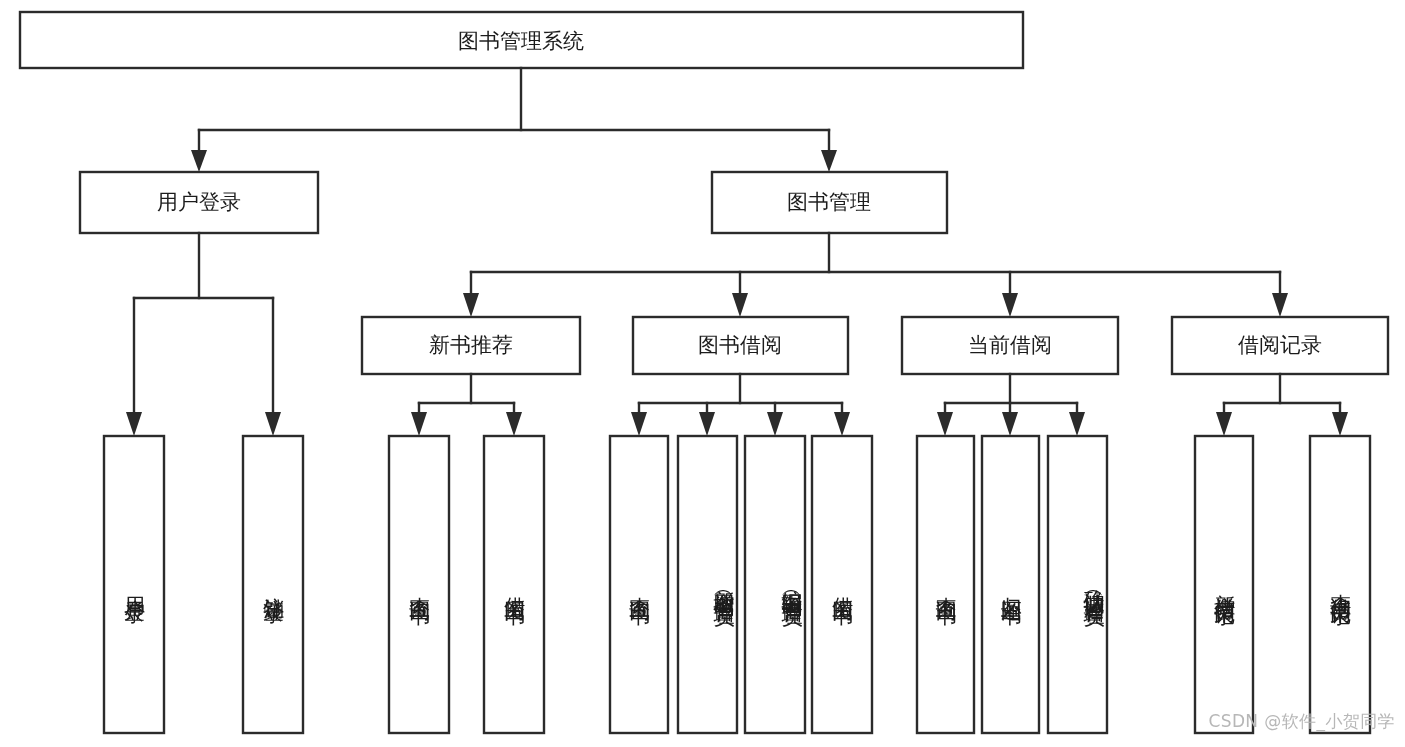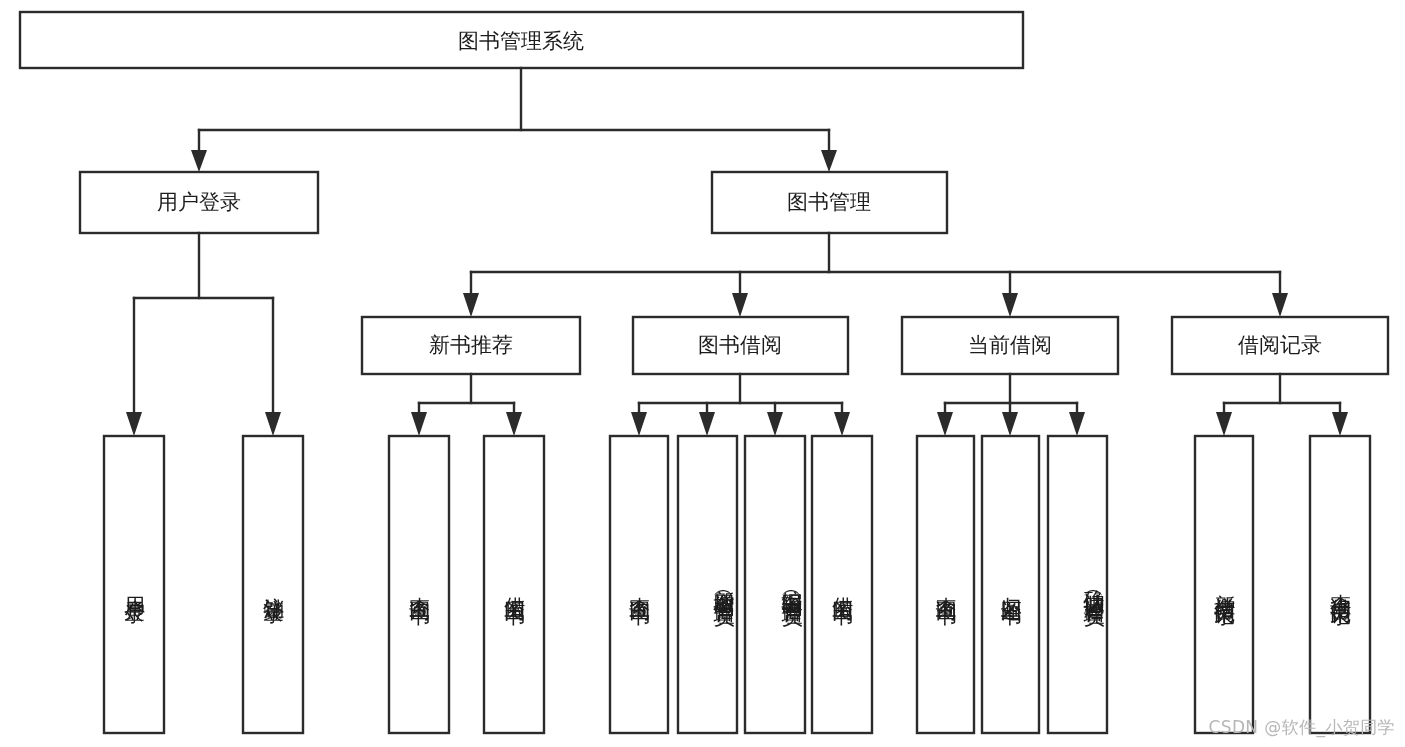--- a/index.html
+++ b/index.html
@@ -61,21 +61,21 @@
     align-items: center;
     justify-content: center;
     text-align: center;
     white-space: nowrap;
     pointer-events: none;
     user-select: none;
   }
   #watermark {
     position: absolute;
     right: 10px;
-    bottom: 8px;
+    bottom: 14px;
     font-family: "DejaVu Sans", "Liberation Sans", sans-serif;
     font-size: 17px;
     color: #b7b7b7;
     letter-spacing: 0.4px;
     white-space: nowrap;
   }
 </style>
 </head>
 <body>
 

